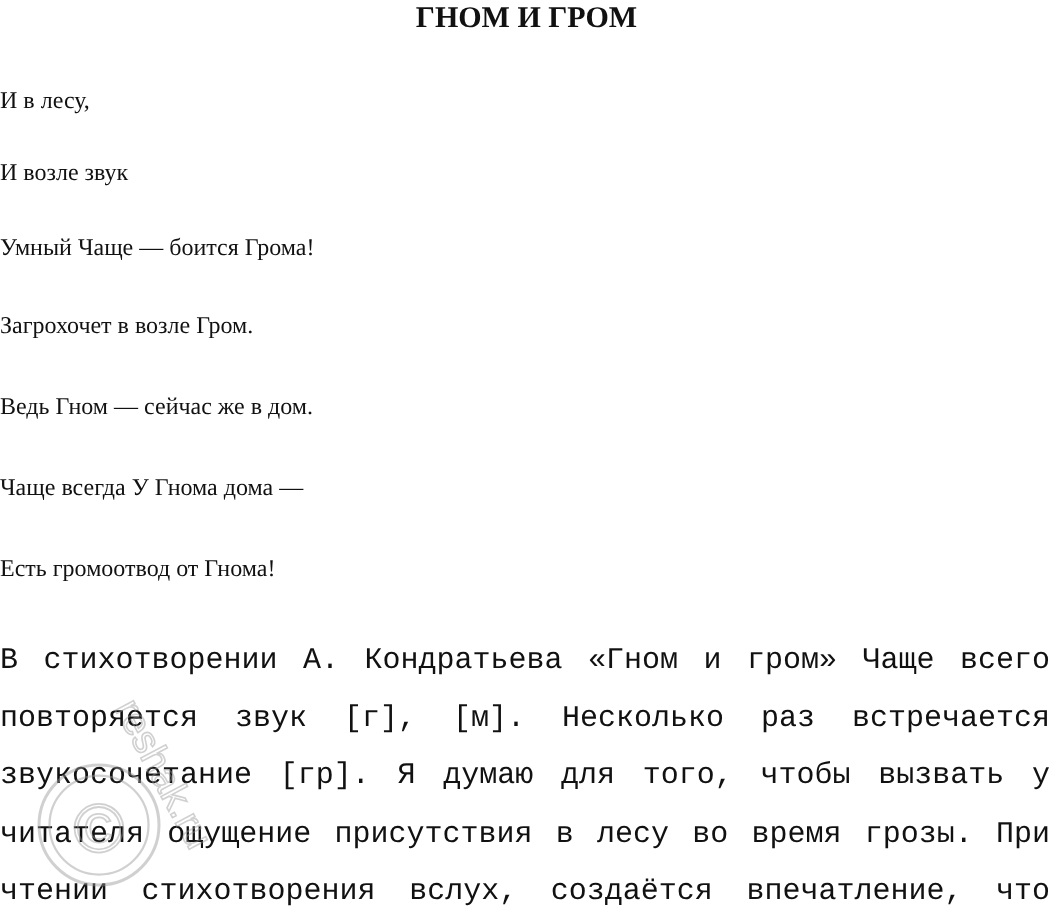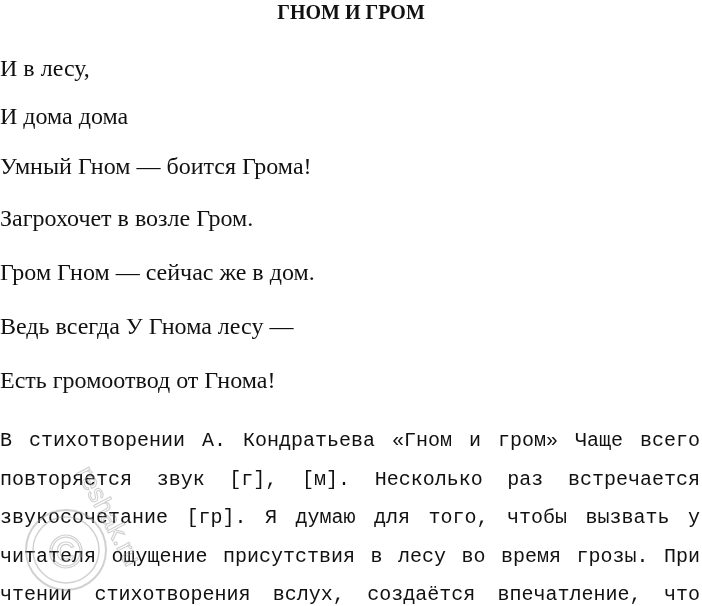--- a/index.html
+++ b/index.html
@@ -22,21 +22,21 @@
       width: 702px;
       text-align: center;
       font-size: 20px;
       line-height: 24px;
       margin: 0;
       font-weight: bold;
     }
     .poem-line {
       position: absolute;
       left: 0;
-      font-size: 24px;
+      font-size: 16px;
       line-height: 24px;
       margin: 0;
       white-space: nowrap;
     }
     .paragraph {
       position: absolute;
       left: 0;
       top: 422px;
       width: 700px;
       font-size: 20px;
@@ -54,25 +54,25 @@
       pointer-events: none;
       opacity: 0.45;
     }
   </style>
 </head>
 <body>
 
 <h1 class="title">ГНОМ И ГРОМ</h1>
 
 <p class="poem-line" style="top:56px">И в лесу,</p>
-<p class="poem-line" style="top:104px">И дома дома</p>
-<p class="poem-line" style="top:154px">Умный Гном — боится Грома!</p>
+<p class="poem-line" style="top:104px">И возле звук</p>
+<p class="poem-line" style="top:154px">Умный Чаще — боится Грома!</p>
 <p class="poem-line" style="top:206px">Загрохочет в возле Гром.</p>
-<p class="poem-line" style="top:260px">Гром Гном — сейчас же в дом.</p>
-<p class="poem-line" style="top:314px">Ведь всегда У Гнома лесу —</p>
+<p class="poem-line" style="top:260px">Ведь Гном — сейчас же в дом.</p>
+<p class="poem-line" style="top:314px">Чаще всегда У Гнома дома —</p>
 <p class="poem-line" style="top:368px">Есть громоотвод от Гнома!</p>
 
 <p class="paragraph">В стихотворении А. Кондратьева «Гном и гром» Чаще всего повторяется звук [г], [м]. Несколько раз встречается звукосочетание [гр]. Я думаю для того, чтобы вызвать у читателя ощущение присутствия в лесу во время грозы. При чтении стихотворения вслух, создаётся впечатление, что слышны раскаты грома.</p>
 
 <div class="watermark">
   <svg width="140" height="140" viewBox="0 0 140 140">
     <circle cx="48" cy="88" r="40" fill="none" stroke="#999" stroke-width="2"></circle>
     <circle cx="48" cy="88" r="33" fill="none" stroke="#999" stroke-width="1.5"></circle>
     <text x="48" y="106" text-anchor="middle" font-size="46" fill="none" stroke="#999" stroke-width="1.2" font-family="Liberation Sans, sans-serif">©</text>
     <text x="0" y="0" transform="translate(58,10) rotate(62)" font-size="26" fill="none" stroke="#999" stroke-width="1.1" font-family="Liberation Sans, sans-serif">reshak.ru</text>

